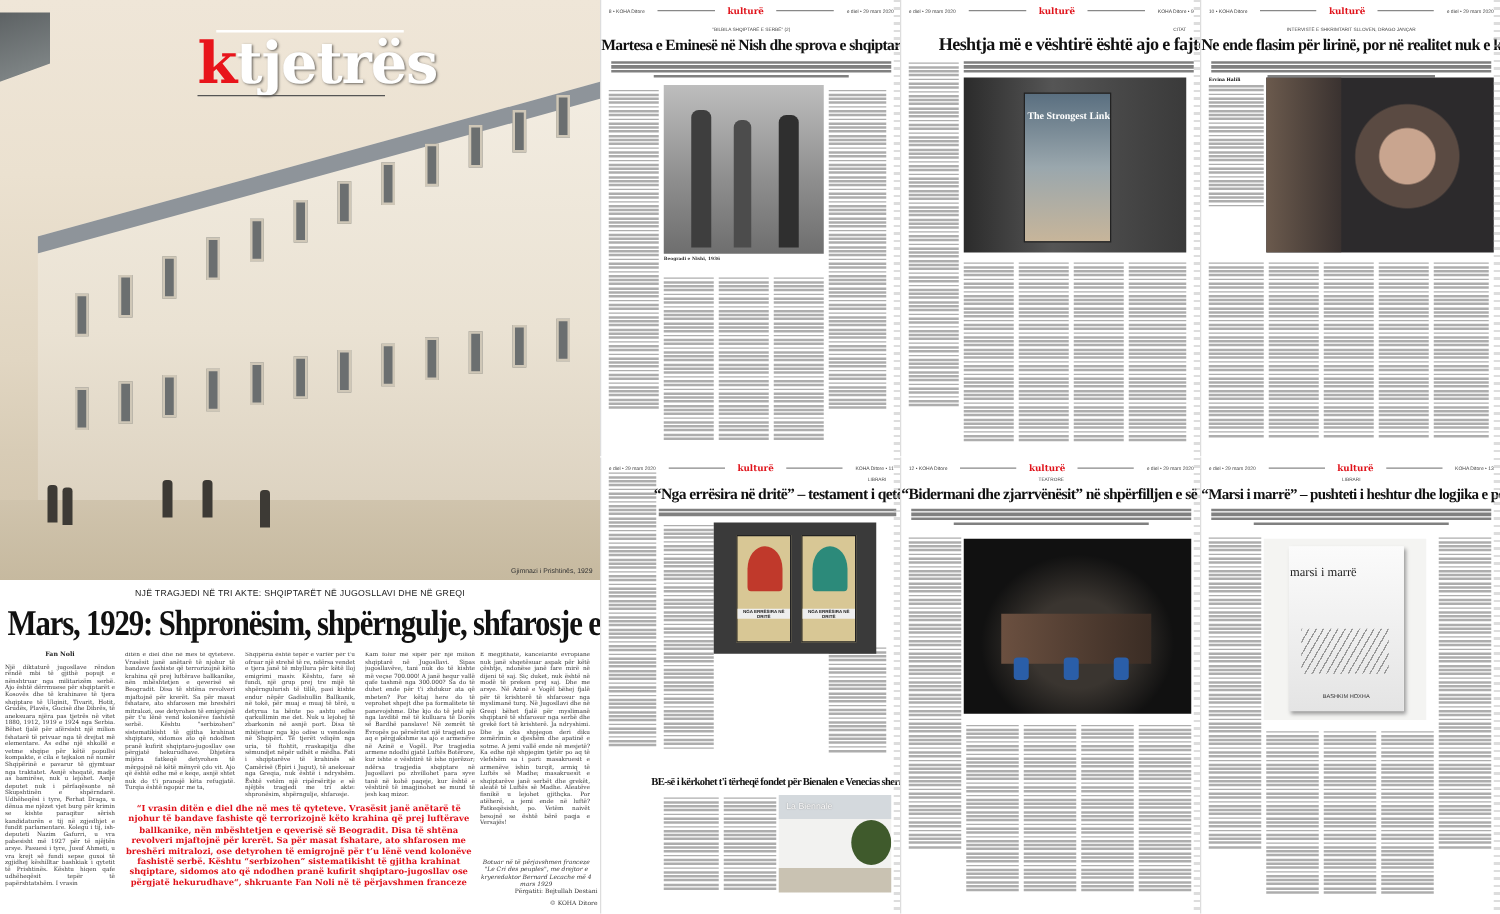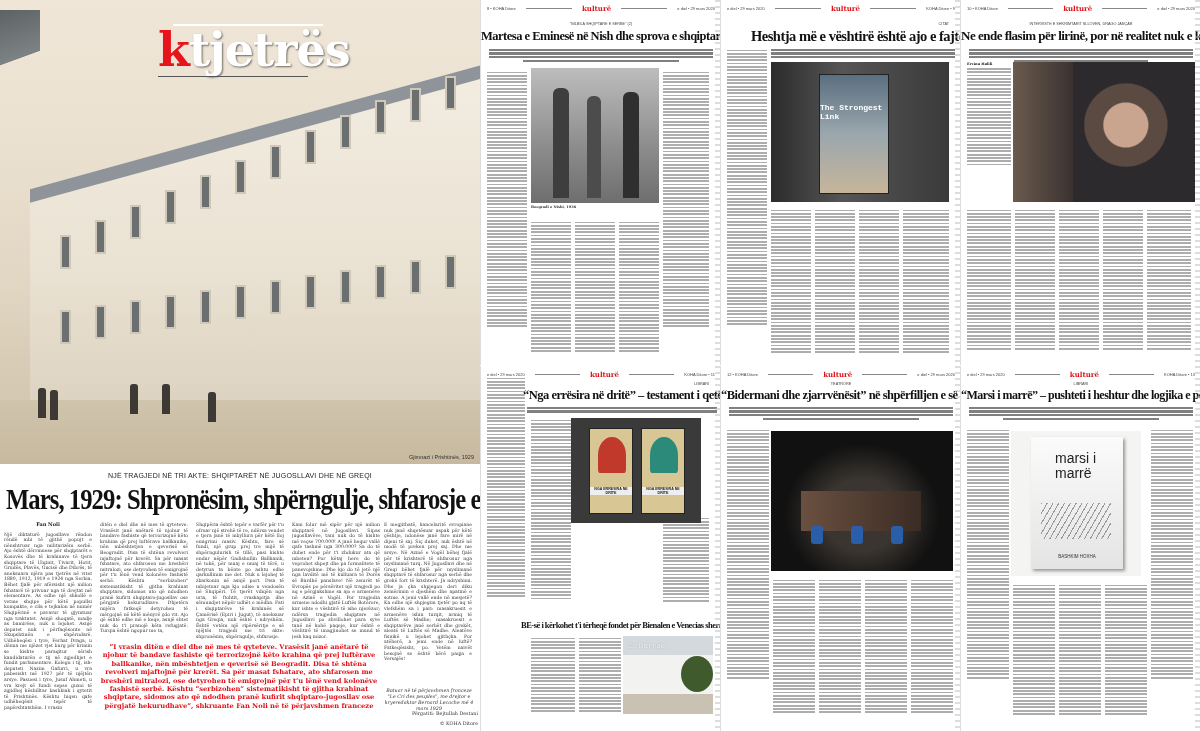--- a/index.html
+++ b/index.html
@@ -732,21 +732,21 @@
         <span></span>
         <span></span>
         <span></span>
         <span></span>
         <span></span>
         <span></span>
     </div>
   </div>
   <div class="tp-photo" style="left:50px;top:62px;width:178px;height:140px;background:linear-gradient(90deg,#2b2b2b,#555 40%,#3a3a3a)">
     <div style="position:absolute;left:48px;top:12px;width:70px;height:120px;background:linear-gradient(180deg,#5a6f80,#9aa7ad 50%,#c7b59a);border:1px solid #222">
-      <div style="position:absolute;top:28px;width:100%;text-align:left;color:#fff;font-family:Liberation Mono, monospace;font-weight:bold;font-size:8px;line-height:9px">The Strongest Link</div>
+      <div style="position:absolute;top:13px;width:100%;text-align:right;color:#fff;font-family:Liberation Serif, serif;font-weight:bold;font-size:8px;line-height:9px">The Strongest Link</div>
     </div>
   </div>
   <div class="side-margin"></div>
 </div>
 
 <div class="thumb-page" style="left:960px;top:0">
   <div class="page-header">
     <span>10 • KOHA Ditore</span>
     <span class="rule"></span>
     <span class="sect">kulturë</span>
@@ -1839,19 +1839,19 @@
         <span></span>
         <span></span>
         <span></span>
         <span></span>
         <span></span>
         <span></span>
       </div>
   </div>
   <div class="tp-photo" style="left:50px;top:65px;width:130px;height:145px;background:#f4f4f2">
     <div style="position:absolute;left:20px;top:6px;width:92px;height:132px;background:linear-gradient(180deg,#fbfbfb,#e4e4e4);box-shadow:2px 2px 3px #999">
-      <div style="position:absolute;left:24px;top:14px;font-family:Liberation Sans, sans-serif;font-size:14px;line-height:15px;color:#222">marsi i marrë</div>
+      <div style="position:absolute;left:1px;top:14px;font-family:Liberation Serif, serif;font-size:10px;line-height:15px;color:#222">marsi i marrë</div>
       <div style="position:absolute;left:10px;top:66px;width:70px;height:36px;background:repeating-linear-gradient(120deg,#999 0 1px,transparent 1px 5px)"></div>
       <div style="position:absolute;bottom:10px;width:100%;text-align:center;font-family:'Liberation Sans',sans-serif;font-size:4.5px;color:#333">BASHKIM HOXHA</div>
     </div>
   </div>
   <div class="side-margin"></div>
 </div>
 
 </body></html>

